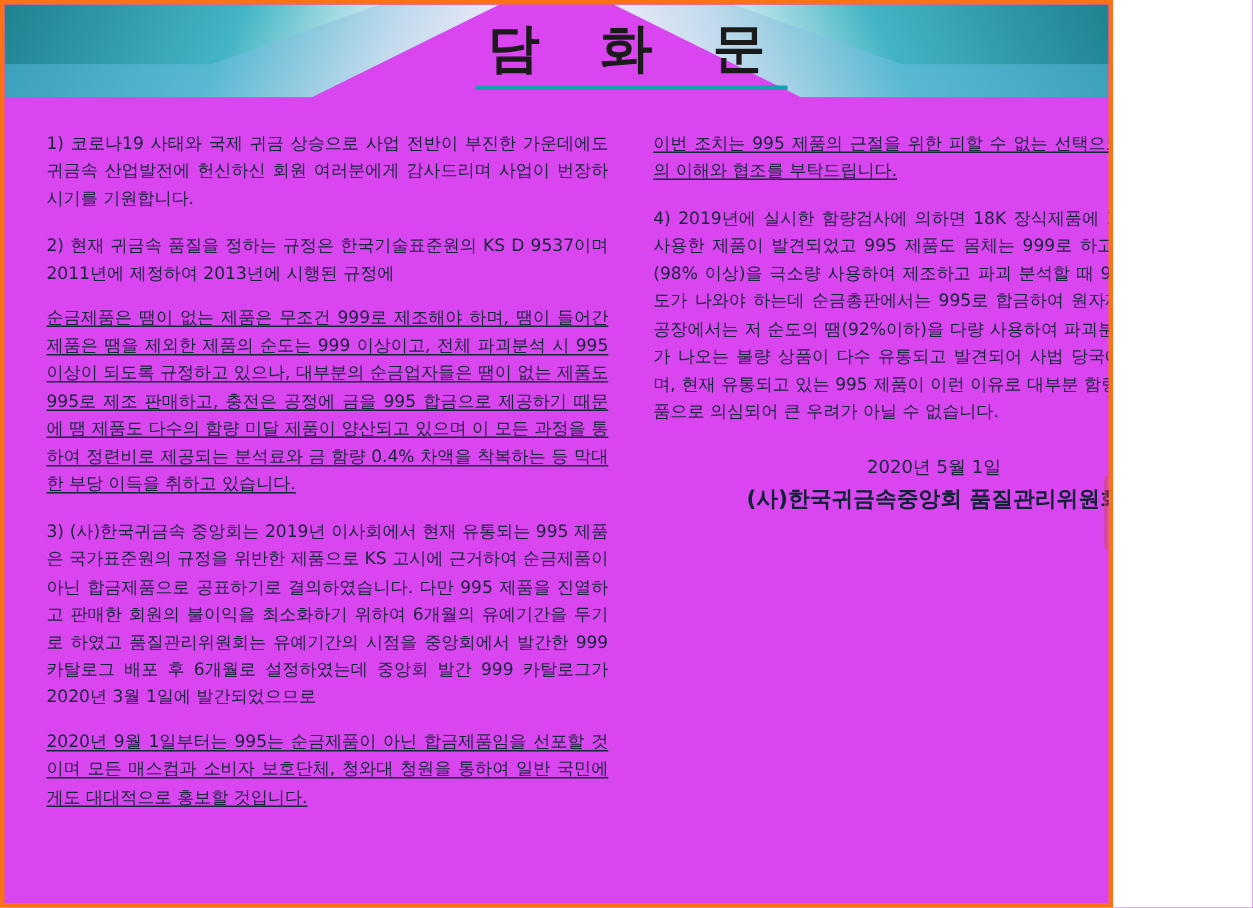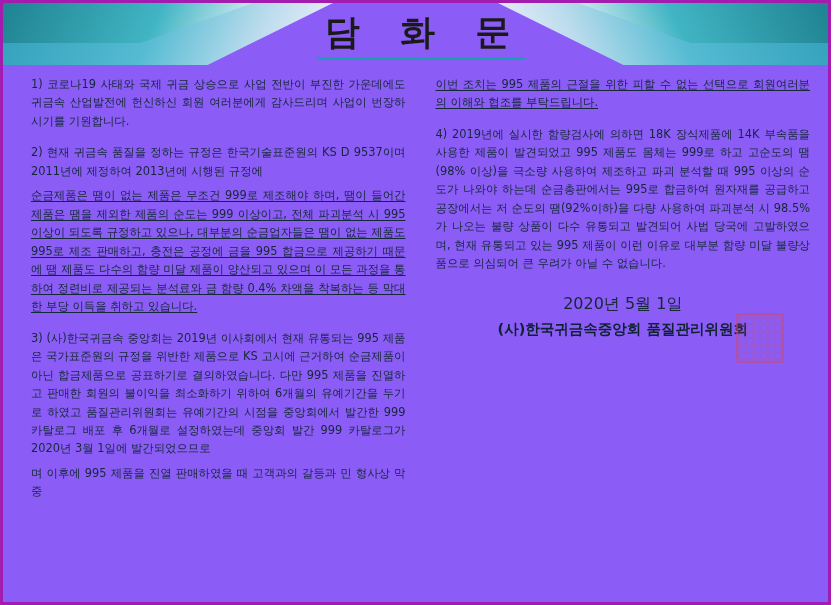--- a/index.html
+++ b/index.html
@@ -7,25 +7,25 @@
     padding: 0;
   }
   body {
     width: 835px;
     height: 605px;
     background: #ffffff;
     font-family: "Liberation Sans", sans-serif;
   }
   .page {
     position: relative;
-    width: 831px;
+    width: 742px;
     height: 605px;
     box-sizing: border-box;
-    border: 3px solid #a21caf;
-    background: #8b5cf6;
+    border: 3px solid #f97316;
+    background: #d946ef;
     overflow: hidden;
   }
   
   .wedge-left {
     position: absolute;
     top: 0;
     left: 0;
     width: 330px;
     height: 62px;
     background: linear-gradient(115deg, #2aa5b5 0%, #4fc3cf 45%, #bfe7ec 75%, #ffffff 100%);
@@ -101,36 +101,36 @@
   }
   .col {
     width: 375px;
     font-family: "DejaVu Sans", sans-serif;
     font-size: 11.4px;
     line-height: 1.62;
     color: #15283a;
     text-align: justify;
   }
   .para {
-    margin: 0 0 13px 0;
+    margin: 11px 0 13px 0;
   }
   .para.tight {
     margin-bottom: 6px;
   }
   .u {
     text-decoration: underline;
     text-underline-offset: 2px;
   }
   .b {
     font-weight: normal;
   }
   .sign-date {
     margin-top: 18px;
     text-align: center;
-    font-size: 16px;
+    font-size: 12px;
     color: #15283a;
   }
   .sign-lines {
     text-align: center;
     font-size: 14.5px;
     font-weight: bold;
     color: #0e2233;
     line-height: 1.75;
     position: relative;
   }
@@ -163,21 +163,21 @@
     <div class="title-underline"></div>
   </div>
 
   <div class="columns">
 
     <div class="col">
       <p class="para">1) 코로나19 사태와 국제 귀금 상승으로 사업 전반이 부진한 가운데에도 귀금속 산업발전에 헌신하신 회원 여러분에게 감사드리며 사업이 번장하시기를 기원합니다.</p>
       <p class="para tight">2) 현재 귀금속 품질을 정하는 규정은 한국기술표준원의 KS D 9537이며 2011년에 제정하여 2013년에 시행된 규정에 </p>
       <p class="para u b">순금제품은 땜이 없는 제품은 무조건 999로 제조해야 하며, 땜이 들어간 제품은 땜을 제외한 제품의 순도는 999 이상이고, 전체 파괴분석 시 995 이상이 되도록 규정하고 있으나, 대부분의 순금업자들은 땜이 없는 제품도 995로 제조 판매하고, 충전은 공정에 금을 995 합금으로 제공하기 때문에 땜 제품도 다수의 함량 미달 제품이 양산되고 있으며 이 모든 과정을 통하여 정련비로 제공되는 분석료와 금 함량 0.4% 차액을 착복하는 등 막대한 부당 이득을 취하고 있습니다.</p>
       <p class="para tight">3) (사)한국귀금속 중앙회는 2019년 이사회에서 현재 유통되는 995 제품은 국가표준원의 규정을 위반한 제품으로 KS 고시에 근거하여 순금제품이 아닌 합금제품으로 공표하기로 결의하였습니다. 다만 995 제품을 진열하고 판매한 회원의 불이익을 최소화하기 위하여 6개월의 유예기간을 두기로 하였고 품질관리위원회는 유예기간의 시점을 중앙회에서 발간한 999 카탈로그 배포 후 6개월로 설정하였는데 중앙회 발간 999 카탈로그가 2020년 3월 1일에 발간되었으므로 </p>
-      <p class="para">며 이후에 995 제품을 진열 판매하였을 때 고객과의 갈등과 민 형사상 막중</p>
+      <p class="para tight u b">2020년 9월 1일부터는 995는 순금제품이 아닌 합금제품임을 선포할 것이며 모든 매스컴과 소비자 보호단체, 청와대 청원을 통하여 일반 국민에게도 대대적으로 홍보할 것입니다.</p>
     </div>
 
     <div class="col">
       <p class="para u b">이번 조치는 995 제품의 근절을 위한 피할 수 없는 선택으로 회원여러분의 이해와 협조를 부탁드립니다.</p>
       <p class="para">4) 2019년에 실시한 함량검사에 의하면 18K 장식제품에 14K 부속품을 사용한 제품이 발견되었고 995 제품도 몸체는 999로 하고 고순도의 땜(98% 이상)을 극소량 사용하여 제조하고 파괴 분석할 때 995 이상의 순도가 나와야 하는데 순금총판에서는 995로 합금하여 원자재를 공급하고 공장에서는 저 순도의 땜(92%이하)을 다량 사용하여 파괴분석 시 98.5%가 나오는 불량 상품이 다수 유통되고 발견되어 사법 당국에 고발하였으며, 현재 유통되고 있는 995 제품이 이런 이유로 대부분 함량 미달 불량상품으로 의심되어 큰 우려가 아닐 수 없습니다.</p>
 
       <div class="sign-date">2020년 5월 1일</div>
 
       <div class="sign-lines">
         <div class="stamp"></div>

